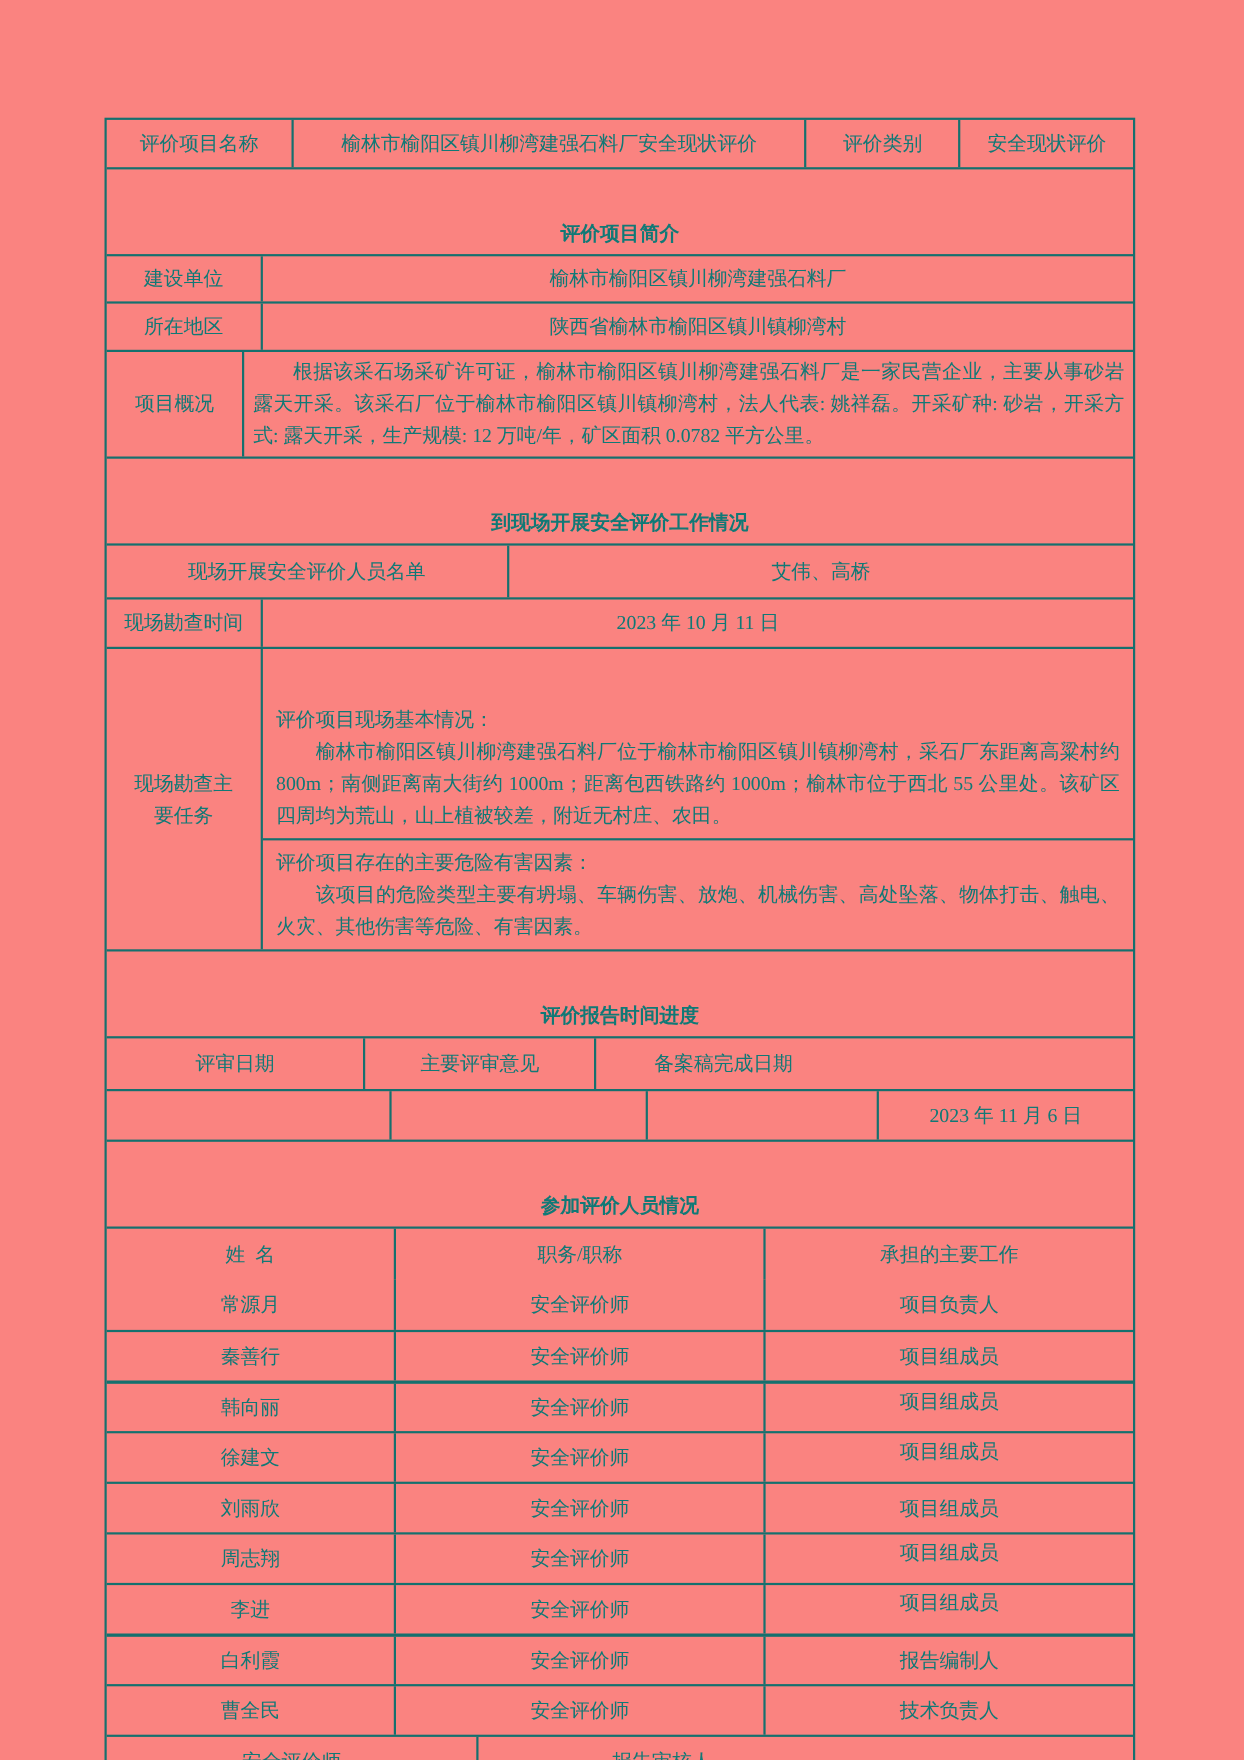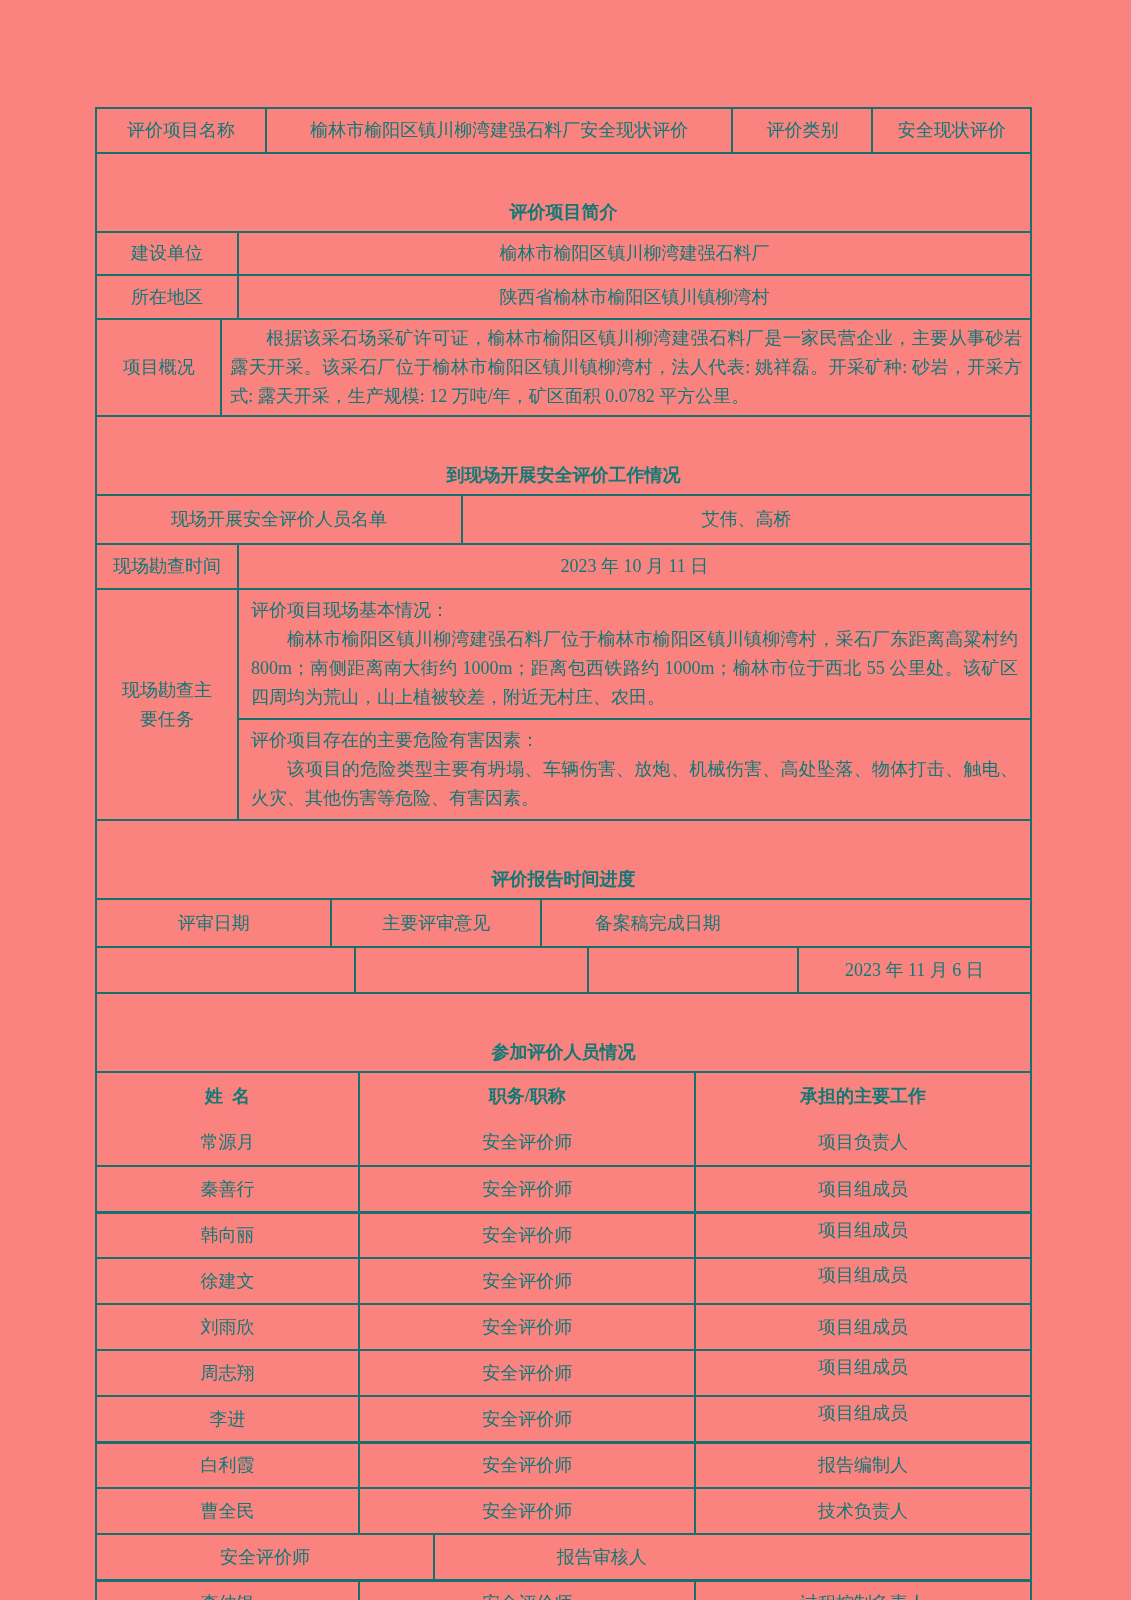--- a/index.html
+++ b/index.html
@@ -55,21 +55,21 @@
   .r-build{min-height:43px;}
   .r-area{min-height:44px;}
   .r-overview{min-height:89px;}
   .r-sec2{min-height:41px;}
   .r-staff{min-height:49px;}
   .r-time{min-height:45px;}
   .r-sec3{min-height:40px;}
   .r-ph{min-height:48px;}
   .r-pv{min-height:46px;}
   .r-sec4{min-height:44px;}
-  .r-peoplehead{min-height:48px;font-weight:bold;}
+  .r-peoplehead{min-height:48px;}
   
   .c-r1-label{width:18%;}
   .c-r1-name{width:50%;}
   .c-r1-cat{width:15%;}
   .c-r1-catval{width:17%;}
   
   .c-label{width:15%;}
   .c-value{width:85%;}
   .c-stafflabel{width:39%;}
   .c-staffval{width:61%;}
@@ -77,21 +77,21 @@
   .para{width:100%;}
   .para p{text-indent:2em;text-align:justify;}
   .para .noindent{text-indent:0;}
   
   .c-tasks{width:85%;display:flex;flex-direction:column;padding:0;border-left:2px solid var(--line);}
   .subcell{
     padding:6px 12px;
     line-height:29px;
     text-align:justify;
   }
-  .subcell.s1{min-height:123px;}
+  .subcell.s1{min-height:123px;margin-top:44px;}
   .subcell.s2{min-height:82px;border-top:2px solid var(--line);}
   .wrap5{display:inline-block;max-width:5em;text-align:center;}
   
   .c-p1{width:27.5%;}
   .c-p2{width:25%;}
   .c-p3{width:22.5%;}
   .c-p4{width:25%;}
   
   .c-name{width:28%;}
   .c-title{width:36%;}

